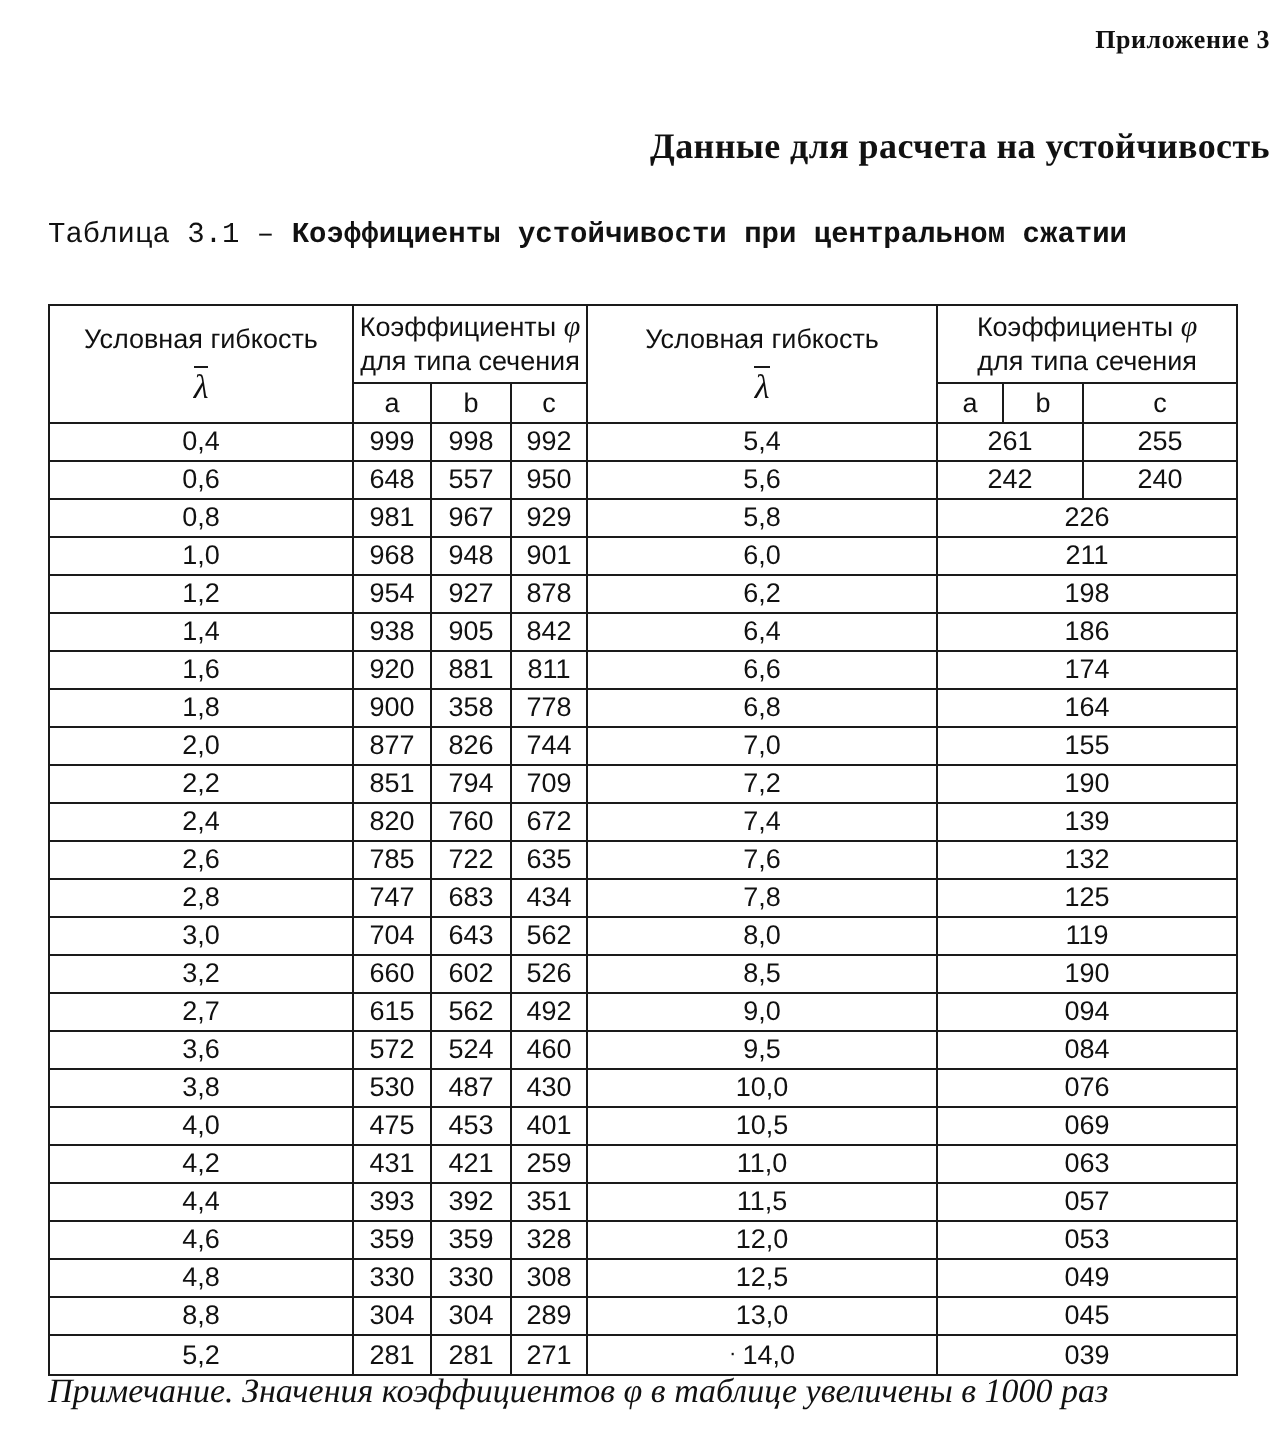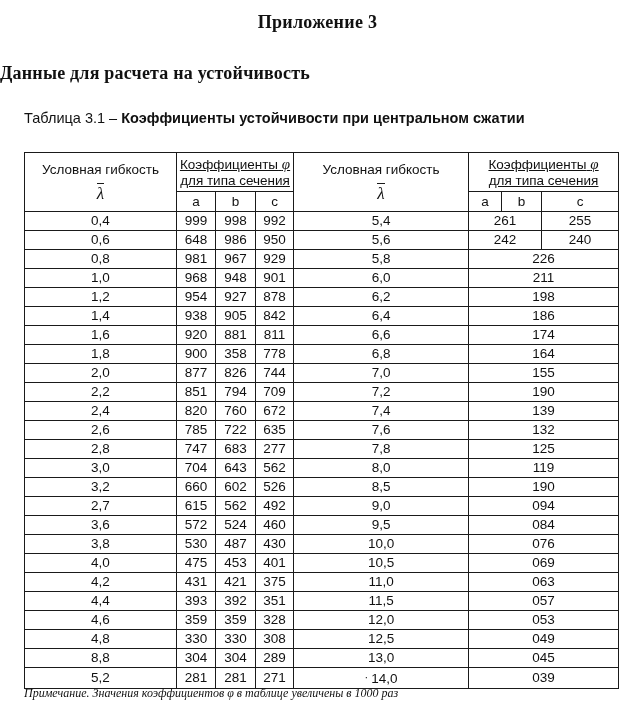--- a/index.html
+++ b/index.html
@@ -20,45 +20,46 @@
     position: absolute;
     inset: 0;
   }
 
   
   .appendix-title {
     position: absolute;
     top: 12px;
     left: 0;
     width: 635px;
-    text-align: center;
+    text-align: right;
     font-family: "Liberation Serif", serif;
     font-weight: bold;
-    font-size: 18px;
+    font-size: 13px;
     letter-spacing: 0.3px;
   }
 
   .doc-title {
     position: absolute;
     top: 63px;
     left: 0;
     width: 635px;
-    text-align: left;
+    text-align: right;
     font-family: "Liberation Serif", serif;
     font-weight: bold;
     font-size: 18px;
     letter-spacing: 0.2px;
   }
 
   .table-caption {
     position: absolute;
     top: 110px;
     left: 24px;
     font-size: 14.5px;
     white-space: nowrap;
+    font-family: Liberation Mono, monospace;
   }
   .table-caption .cap-label { font-weight: normal; }
   .table-caption .cap-strong { font-weight: bold; }
 
   
   .tbl-wrap {
     position: absolute;
     left: 24px;
     top: 152px;
     width: 594px;
@@ -96,21 +97,21 @@
     line-height: 1;
     border-top: 1.4px solid #1a1a1a;
     padding-top: 1px;
     margin-top: 5px;
   }
   .phi-sym {
     font-family: "Liberation Serif", serif;
     font-style: italic;
     font-size: 15px;
   }
-  .hdr-2line { padding: 2px 2px; text-decoration: underline; }
+  .hdr-2line { padding: 2px 2px; }
 
   
   col.c-lam-l { width: 152px; }
   col.c-a-l   { width: 39px; }
   col.c-b-l   { width: 40px; }
   col.c-c-l   { width: 38px; }
   
   col.c-lam-r { width: 175px; }
   col.c-a-r   { width: 33px; }
   col.c-b-r   { width: 40px; }
@@ -122,21 +123,21 @@
     vertical-align: 2px;
   }
 
   
   .footnote {
     position: absolute;
     left: 24px;
     top: 686px;
     font-family: "Liberation Serif", serif;
     font-style: italic;
-    font-size: 12px;
+    font-size: 17px;
     white-space: nowrap;
   }
 </style>
 </head>
 <body>
 
 <div class="page">
 
   <div class="appendix-title">Приложение 3</div>
 
@@ -198,21 +199,21 @@
             <td>999</td>
             <td>998</td>
             <td>992</td>
             <td>5,4</td>
             <td colspan="2">261</td>
             <td>255</td>
           </tr>
           <tr>
             <td>0,6</td>
             <td>648</td>
-            <td>986</td>
+            <td>557</td>
             <td>950</td>
             <td>5,6</td>
             <td colspan="2">242</td>
             <td>240</td>
           </tr>
           <tr>
             <td>0,8</td>
             <td>981</td>
             <td>967</td>
             <td>929</td>
@@ -288,21 +289,21 @@
             <td>785</td>
             <td>722</td>
             <td>635</td>
             <td>7,6</td>
             <td colspan="3">132</td>
           </tr>
           <tr>
             <td>2,8</td>
             <td>747</td>
             <td>683</td>
-            <td>277</td>
+            <td>434</td>
             <td>7,8</td>
             <td colspan="3">125</td>
           </tr>
           <tr>
             <td>3,0</td>
             <td>704</td>
             <td>643</td>
             <td>562</td>
             <td>8,0</td>
             <td colspan="3">119</td>
@@ -344,21 +345,21 @@
             <td>475</td>
             <td>453</td>
             <td>401</td>
             <td>10,5</td>
             <td colspan="3">069</td>
           </tr>
           <tr>
             <td>4,2</td>
             <td>431</td>
             <td>421</td>
-            <td>375</td>
+            <td>259</td>
             <td>11,0</td>
             <td colspan="3">063</td>
           </tr>
           <tr>
             <td>4,4</td>
             <td>393</td>
             <td>392</td>
             <td>351</td>
             <td>11,5</td>
             <td colspan="3">057</td>

